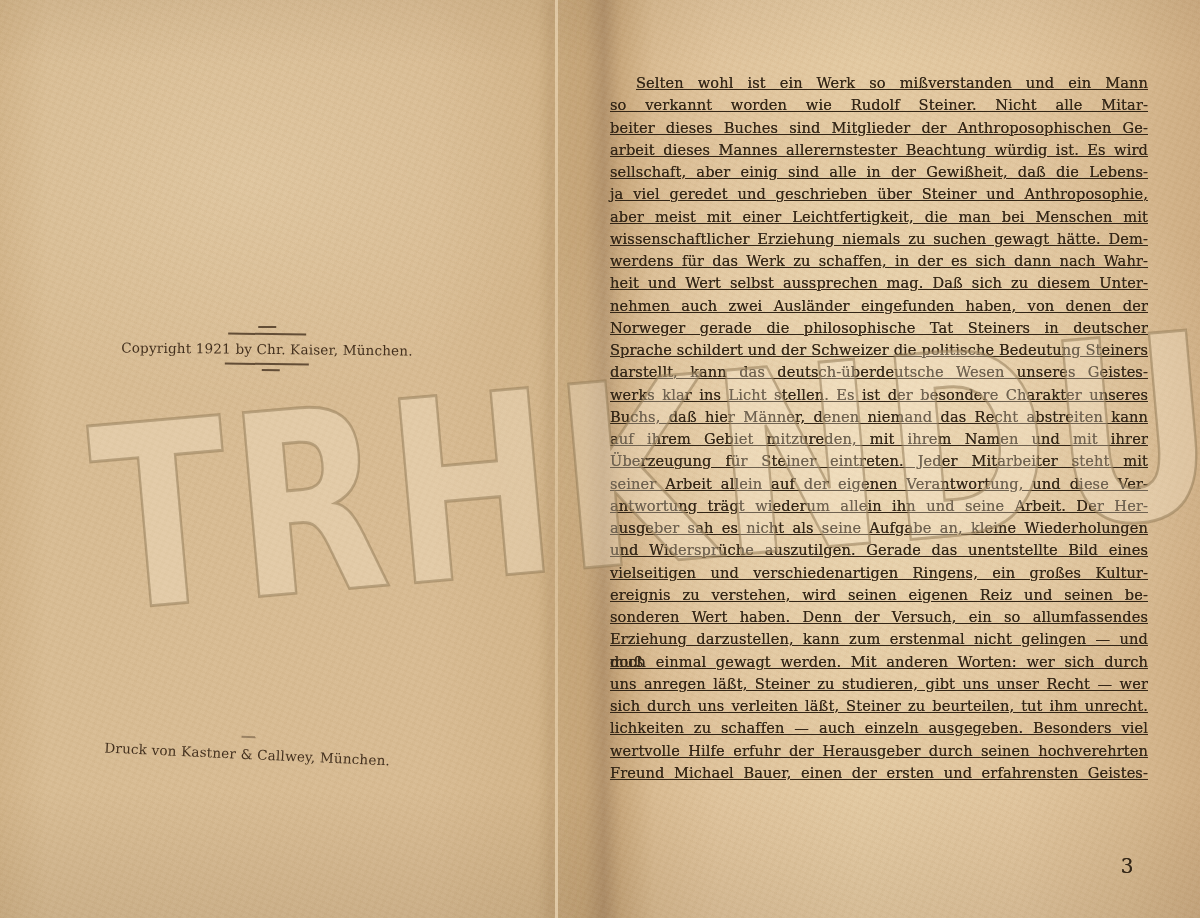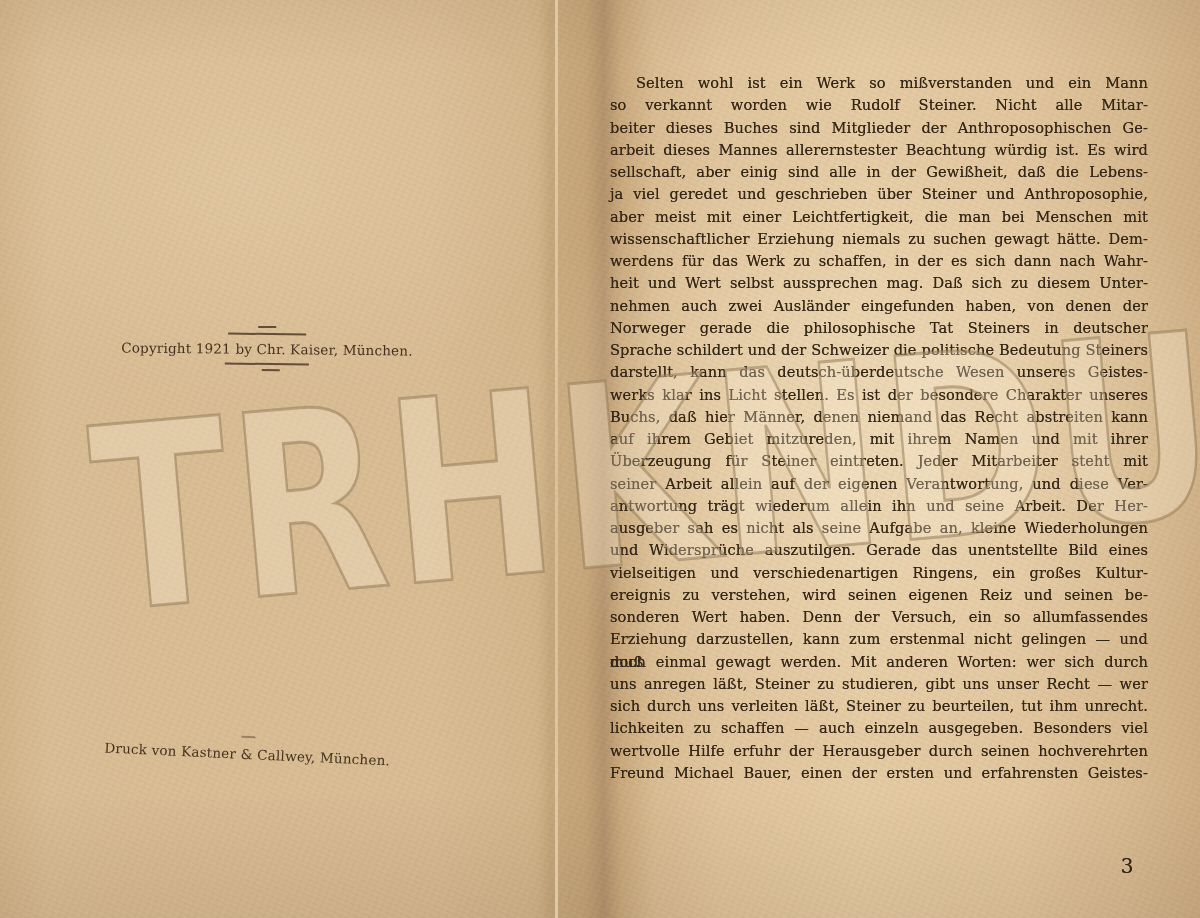--- a/index.html
+++ b/index.html
@@ -42,21 +42,21 @@
   .copyright-text{font-size:13.5px;line-height:18px;margin:5px 0 5px;letter-spacing:0.2px;white-space:nowrap;}
   .printer-block{position:absolute;left:95px;top:736px;width:305px;z-index:4;
     text-align:center;transform:rotate(2.6deg);color:var(--left_ink,#43301e);}
   .orn.printer-dash{width:14px;margin:0 auto 8px;opacity:0.45;}
   .printer-text{font-size:13.5px;letter-spacing:0.2px;white-space:nowrap;}
   
   .textblock{position:absolute;left:610px;top:72px;width:538px;z-index:4;
     color:var(--ink,#332617);}
   .line{height:22.25px;line-height:22.25px;font-size:14.6px;
     text-align:justify;text-align-last:justify;letter-spacing:0.1px;
-    text-shadow:0 0 0.5px rgba(46,33,18,0.75);}
+    text-shadow:0 0 0.5px rgba(46,33,18,0.75);text-decoration:underline;}
   .line.indent{padding-left:26px;}
   .page-number{position:absolute;left:1112px;top:854px;width:30px;z-index:4;
     font-size:20px;text-align:center;color:var(--ink,#332617);
     text-shadow:0 0 0.5px rgba(46,33,18,0.75);}
 </style>
 </head>
 <body>
 
 <div class="photo">
 

